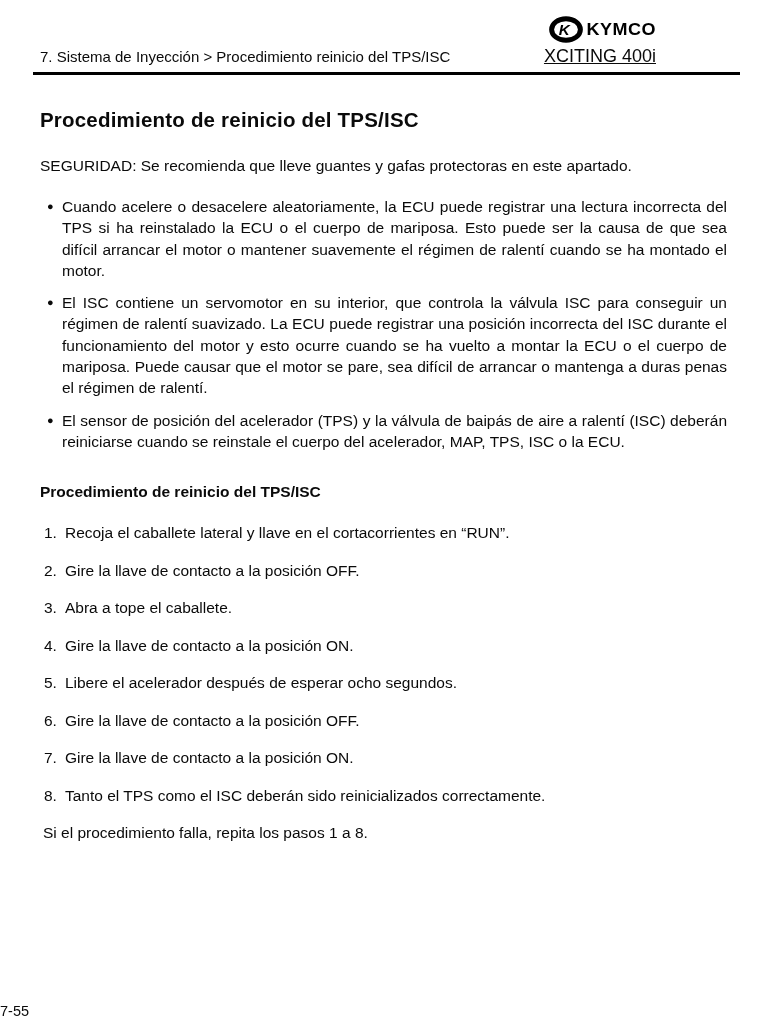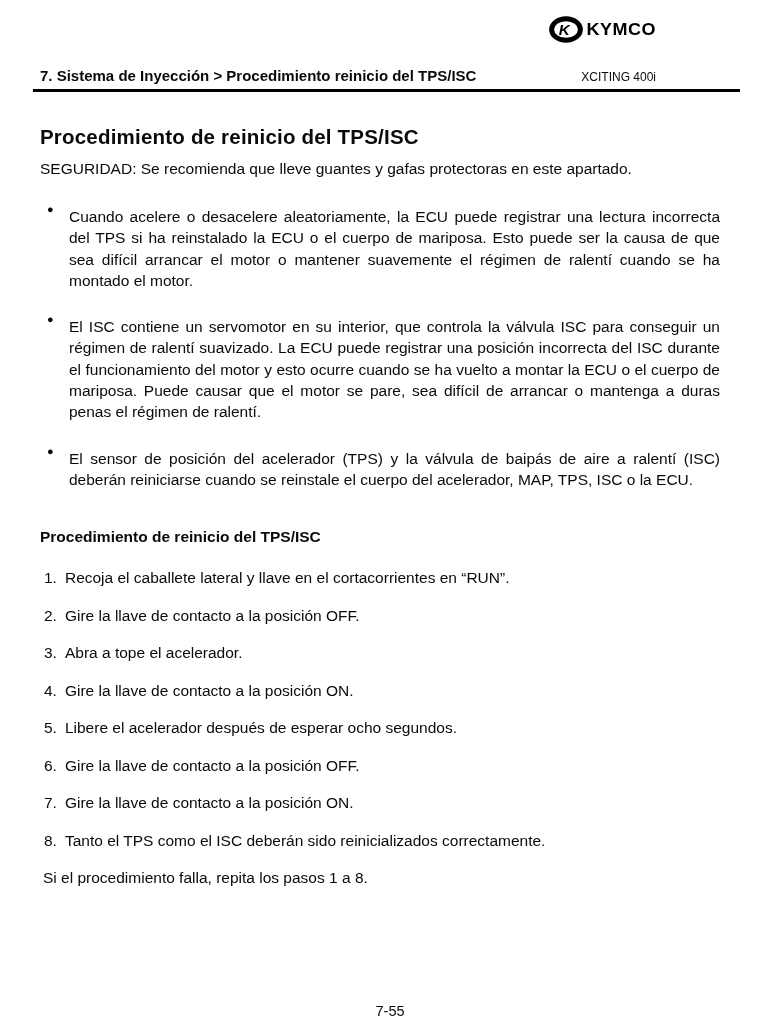--- a/index.html
+++ b/index.html
@@ -44,59 +44,59 @@
     transform: scaleY(0.95);
   }
   .header-row {
     display: flex;
     justify-content: space-between;
     align-items: baseline;
     padding: 3px 0 5px 0;
   }
   .breadcrumb {
     font-size: 15px;
-    font-weight: bold;
+    font-weight: normal;
     padding-left: 7px;
     white-space: nowrap;
-    margin-top: 21px;
   }
   .model {
-    font-size: 12px;
+    font-size: 18px;
     padding-right: 84px;
     white-space: nowrap;
+    text-decoration: underline;
   }
 
   
   .main { margin: 0 41px 0 40px; }
   .page-title {
     margin: 33px 0 0 0;
     font-size: 20.5px;
     font-weight: bold;
     letter-spacing: 0.2px;
   }
   .safety-note {
-    margin: 11px 0 0 0;
+    margin: 25px 0 0 0;
     font-size: 15.5px;
     line-height: 17px;
   }
   .notes-list { margin-top: 22px; }
   .bullet-item {
     display: flex;
     padding-left: 7px;
     margin-bottom: 11px;
   }
   .bullet-glyph {
     flex: none;
     width: 15px;
     font-size: 11px;
     line-height: 21.3px;
   }
   .bullet-text {
     flex: 1;
-    margin: 7px;
+    margin: 0;
     font-size: 15.5px;
     line-height: 21.3px;
     text-align: justify;
     text-justify: inter-word;
   }
   .steps-heading {
     margin: 31px 0 0 0;
     font-size: 15.5px;
     font-weight: bold;
   }
@@ -113,23 +113,22 @@
   .failure-note {
     margin: 1px;
     padding-left: 2px;
     font-size: 15.5px;
     line-height: 17px;
   }
 
   
   .footer {
     position: absolute;
-    left: 12px; right: 0;
+    left: 0; right: 0;
     bottom: 5px;
-    text-align: center;
     font-size: 14.5px;
   }
 </style>
 </head>
 <body>
 
 <div class="page">
 
   <div class="header">
     <div class="logo-row">
@@ -174,21 +173,21 @@
       <div class="step">
         <span class="step-num">1.</span>
         <span class="step-text">Recoja el caballete lateral y llave en el cortacorrientes en “RUN”.</span>
       </div>
       <div class="step">
         <span class="step-num">2.</span>
         <span class="step-text">Gire la llave de contacto a la posición OFF.</span>
       </div>
       <div class="step">
         <span class="step-num">3.</span>
-        <span class="step-text">Abra a tope el acelerador.</span>
+        <span class="step-text">Abra a tope el caballete.</span>
       </div>
       <div class="step">
         <span class="step-num">4.</span>
         <span class="step-text">Gire la llave de contacto a la posición ON.</span>
       </div>
       <div class="step">
         <span class="step-num">5.</span>
         <span class="step-text">Libere el acelerador después de esperar ocho segundos.</span>
       </div>
       <div class="step">

